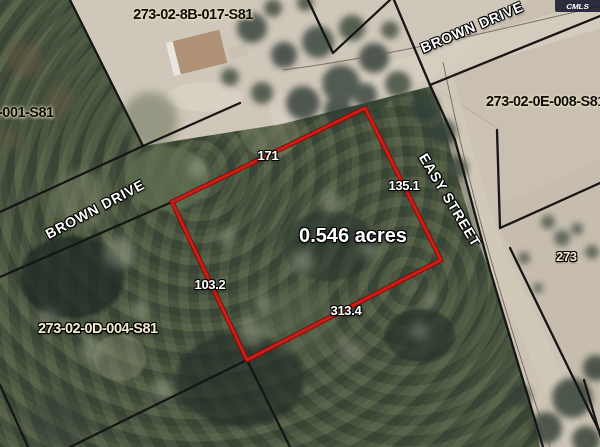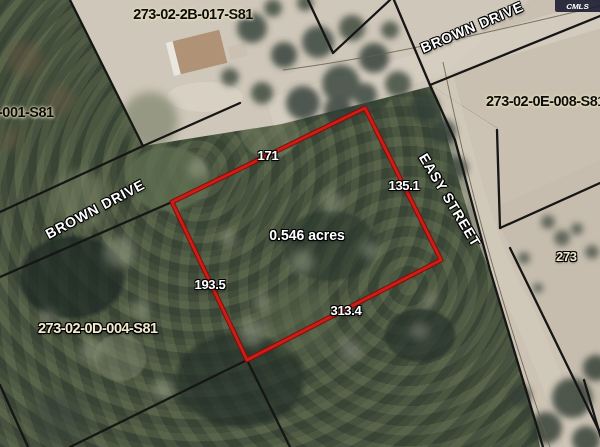--- a/index.html
+++ b/index.html
@@ -35,21 +35,21 @@
     color:#f0e9cf;
     text-shadow:-1px -1px 0 #000,1px -1px 0 #000,-1px 1px 0 #000,1px 1px 0 #000,0 2px 2px rgba(0,0,0,.5);
   }
   .black-label{
     color:#0c0c0c;
     text-shadow:0 0 2px rgba(238,230,196,.95),0 0 4px rgba(238,230,196,.8),1px 1px 3px rgba(238,230,196,.6);
   }
   .parcel-id{font-size:14.5px;letter-spacing:-0.5px;}
   .street{font-size:14px;letter-spacing:0.8px;}
   .dim{font-size:13px;letter-spacing:-0.3px;}
-  .area{font-size:14px;}
+  .area{font-size:20px;margin-left:46px;}
   .watermark{
     position:absolute;top:0;right:0;width:45px;height:12px;
     background:rgba(22,24,46,.88);color:#fff;
     font-size:8px;font-weight:bold;font-style:italic;
     display:flex;align-items:center;justify-content:center;
     letter-spacing:0;border-bottom-left-radius:2px;
   }
 </style>
 </head>
 <body>
@@ -164,39 +164,39 @@
       <path d="M247,360 L70,447"></path>
       <path d="M247,360 L290,447"></path>
     </g>
 
     <g>
       <polygon points="172,202 365,108 441,260 247,360" fill="none" stroke="#7e0d0b" stroke-width="5" stroke-linejoin="round" opacity="0.9"></polygon>
       <polygon points="172,202 365,108 441,260 247,360" fill="none" stroke="#cf1d15" stroke-width="2.8" stroke-linejoin="round"></polygon>
     </g>
   </svg>
 
-  <div class="lbl parcel-id black-label center" style="left:193px;top:14px;">273-02-2B-017-S81</div>
+  <div class="lbl parcel-id black-label center" style="left:193px;top:14px;">273-02-8B-017-S81</div>
 
   <div class="lbl parcel-id black-label" style="left:-2px;top:105px;">-001-S81</div>
 
   <div class="lbl street white-label" style="left:472px;top:27px;transform:translate(-50%,-50%) rotate(-23deg);">BROWN DRIVE</div>
 
   <div class="lbl parcel-id black-label" style="left:486px;top:94px;">273-02-0E-008-S81</div>
 
   <div class="lbl street white-label" style="left:95px;top:209px;transform:translate(-50%,-50%) rotate(-28deg);">BROWN DRIVE</div>
 
   <div class="lbl street white-label" style="left:450px;top:200px;transform:translate(-50%,-50%) rotate(59deg);">EASY STREET</div>
 
   <div class="lbl dim white-label center" style="left:268px;top:155px;">171</div>
 
   <div class="lbl dim white-label center" style="left:404px;top:185px;">135.1</div>
 
   <div class="lbl area white-label center" style="left:307px;top:235px;">0.546 acres</div>
 
-  <div class="lbl dim white-label center" style="left:210px;top:284px;">193.5</div>
+  <div class="lbl dim white-label center" style="left:210px;top:284px;">103.2</div>
 
   <div class="lbl dim white-label center" style="left:346px;top:310px;">313.4</div>
 
   <div class="lbl parcel-id cream-label" style="left:38px;top:321px;">273-02-0D-004-S81</div>
 
   <div class="lbl dim cream-label" style="left:556px;top:250px;">273</div>
 
   <div class="watermark">CMLS</div>
 
 </div>

